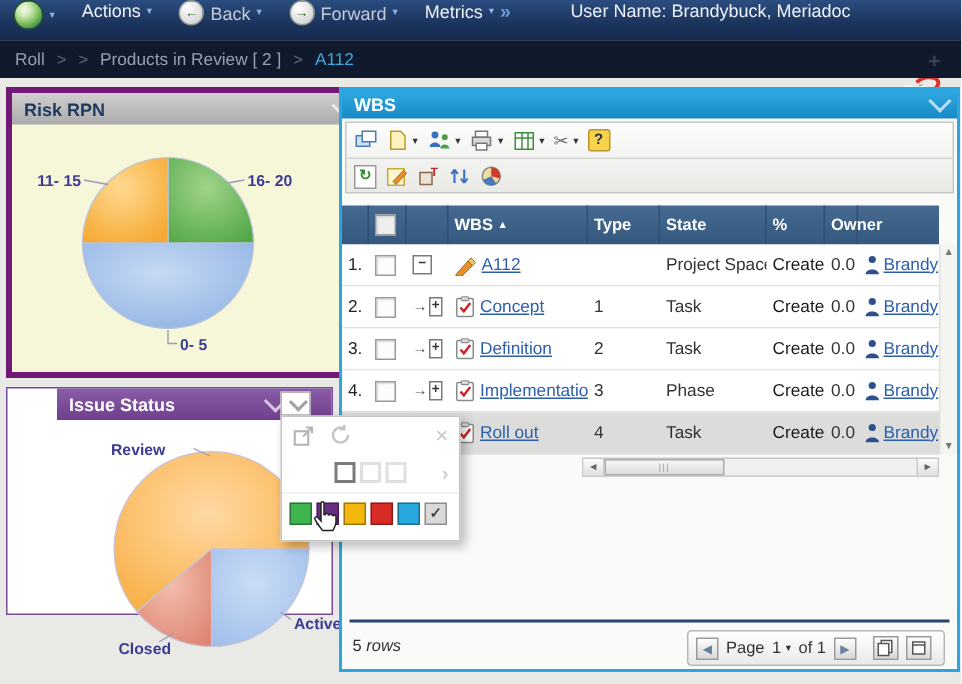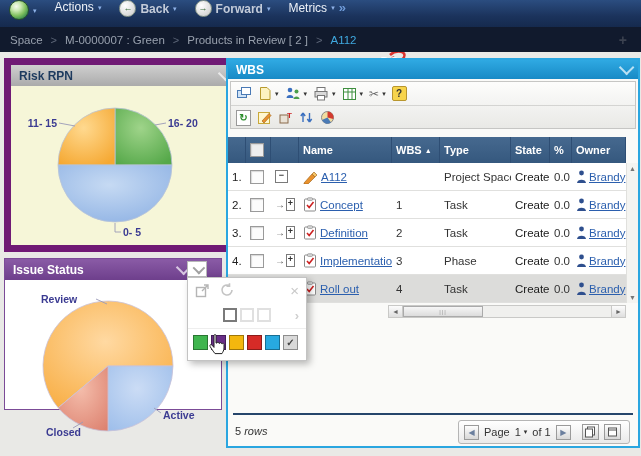--- a/index.html
+++ b/index.html
@@ -11,35 +11,35 @@
           background:linear-gradient(#2b4d80,#1b335c 60%,#152a4e);color:#eef2f8;border-bottom:1px solid #33517f;}
   .mi{display:flex;align-items:center;gap:4px;margin:0 9px;cursor:default;white-space:nowrap;}
   .caret{font-size:7px;color:#8fb2e8;line-height:1;}
   .more{color:#6f9bd9;font-weight:bold;font-size:13px;}
   .globe{width:18px;height:18px;border-radius:50%;
          background:radial-gradient(circle at 35% 30%,#f6fbef 0%,#cdeab5 25%,#7fbf5e 55%,#3d8f4f 78%,#2d6e3e 100%);
          border:1px solid #27502c;}
   .navcirc{width:15px;height:15px;border-radius:50%;display:flex;align-items:center;justify-content:center;
            background:radial-gradient(circle at 35% 30%,#ffffff,#c9c9c9);border:1px solid #8c9a8c;
            color:#356935;font-size:9px;font-weight:bold;line-height:1;}
-  .dimtxt{color:#c3cbd9;font-weight:bold;}
+  .dimtxt{color:#c3cbd9;}
   
   .breadcrumb{left:0;top:27px;width:641px;height:25px;display:flex;align-items:center;gap:8px;
               background:#111a2d;padding-left:10px;box-sizing:border-box;color:#98a0ad;font-size:11.5px;}
   .crumb-sep{color:#5d6678;font-size:11px;}
   .crumb-last{color:#3fa9e0;}
   .crumb-add{margin-left:auto;margin-right:14px;color:#3c4250;font-weight:bold;font-size:14px;}
   
   .panel-hd{height:21px;display:flex;align-items:center;padding:0 8px;box-sizing:border-box;font-weight:bold;font-size:12px;}
   .chev{margin-left:auto;width:9px;height:9px;border-right:2px solid currentColor;border-bottom:2px solid currentColor;
         transform:rotate(45deg) translateY(-3px);opacity:.8;}
-  .risk-panel{left:4px;top:58px;width:240px;height:194px;background:#f6f6d8;border:7px solid #701a75;box-sizing:border-box;}
+  .risk-panel{left:4px;top:58px;width:240px;height:194px;background:#f6f6d8;border:4px solid #701a75;box-sizing:border-box;}
   .risk-hd{background:linear-gradient(#cfcfcf,#ababab);color:#1d3a5e;}
   .risk-hd .chev{color:#f4f4f4;}
-  .issue-panel{left:4px;top:258px;width:218px;height:152px;background:#ffffff;border:1px solid #7b4b97;box-sizing:border-box;}
+  .issue-panel{left:4px;top:258px;width:218px;height:152px;background:#ffffff;border:1px solid #7b4b97;box-sizing:border-box;padding-left:33px;}
   .issue-hd{background:linear-gradient(#8a5ba6,#6e3f8c);color:#fff;}
   .issue-hd .chev{color:#efe6f4;margin-right:26px;}
   svg text{font-family:"Liberation Sans",sans-serif;}
   .pielabel{font-size:10.5px;font-weight:bold;fill:#3b3b92;}
   .leader{stroke:#9a9ab8;stroke-width:.9;fill:none;}
   
   .wbs-panel{left:226px;top:58px;width:414px;height:390px;border:2px solid #2aa6e0;box-sizing:border-box;background:#fafaf8;}
   .wbs-inner{position:absolute;inset:0;}
   .wbs-hd{position:absolute;left:0;top:0;width:410px;height:19px;display:flex;align-items:center;padding:0 8px;box-sizing:border-box;
           background:linear-gradient(#2fa9e2,#188ac6);color:#fff;font-weight:bold;font-size:12px;}
@@ -129,33 +129,33 @@
     <span class="mi">
       <span class="navcirc">→</span>
       <span class="dimtxt">Forward</span>
       <span class="caret">▾</span>
     </span>
     <span class="mi">
       <span>Metrics</span>
       <span class="caret">▾</span>
       <span class="more">»</span>
     </span>
+    <span class="mi" style="margin-left:auto;">User Name: Brandybuck, Meriadoc</span>
     <span class="mi" style="margin-right:4px;margin-top:48px;">
       <svg width="52" height="26" viewBox="0 0 60 26">
         <path d="M30 6 C38 -1 50 2 46 9 C43 14 34 12 33 8" stroke="#d9332e" stroke-width="3" fill="none"></path>
         <text x="18" y="19" font-style="italic" font-weight="bold" font-size="15" fill="#fff">DS</text>
         <text x="27" y="25" font-style="italic" font-size="6.5" fill="#fff" letter-spacing="1">ENOVIA</text>
       </svg>
     </span>
   </div>
 
   <div class="abs breadcrumb">
-    <span>Space</span>
+    <span>Roll</span>
     <span class="crumb-sep">&gt;</span>
-    <span>M-0000007 : Green</span>
     <span class="crumb-sep">&gt;</span>
     <span>Products in Review [ 2 ]</span>
     <span class="crumb-sep">&gt;</span>
     <span class="crumb-last">A112</span>
     <span class="crumb-add">+</span>
   </div>
 
   <div class="abs risk-panel">
     <div class="panel-hd risk-hd">
       <span>Risk RPN</span>
@@ -308,21 +308,20 @@
         </span>
       </div>
     </div>
 
     <div class="thead tgrid">
       <div></div>
       <div>
             <span class="cb" style="background:#eee;"></span>
           </div>
       <div></div>
-      <div>Name</div>
       <div><span>WBS</span>&nbsp;<span style="font-size:7px;">▲</span></div>
       <div>Type</div>
       <div>State</div>
       <div>%</div>
       <div>Owner</div>
     </div>
 
     <div class="treeline"></div>
 
     <div class="trow tgrid" style="top:103px;">

